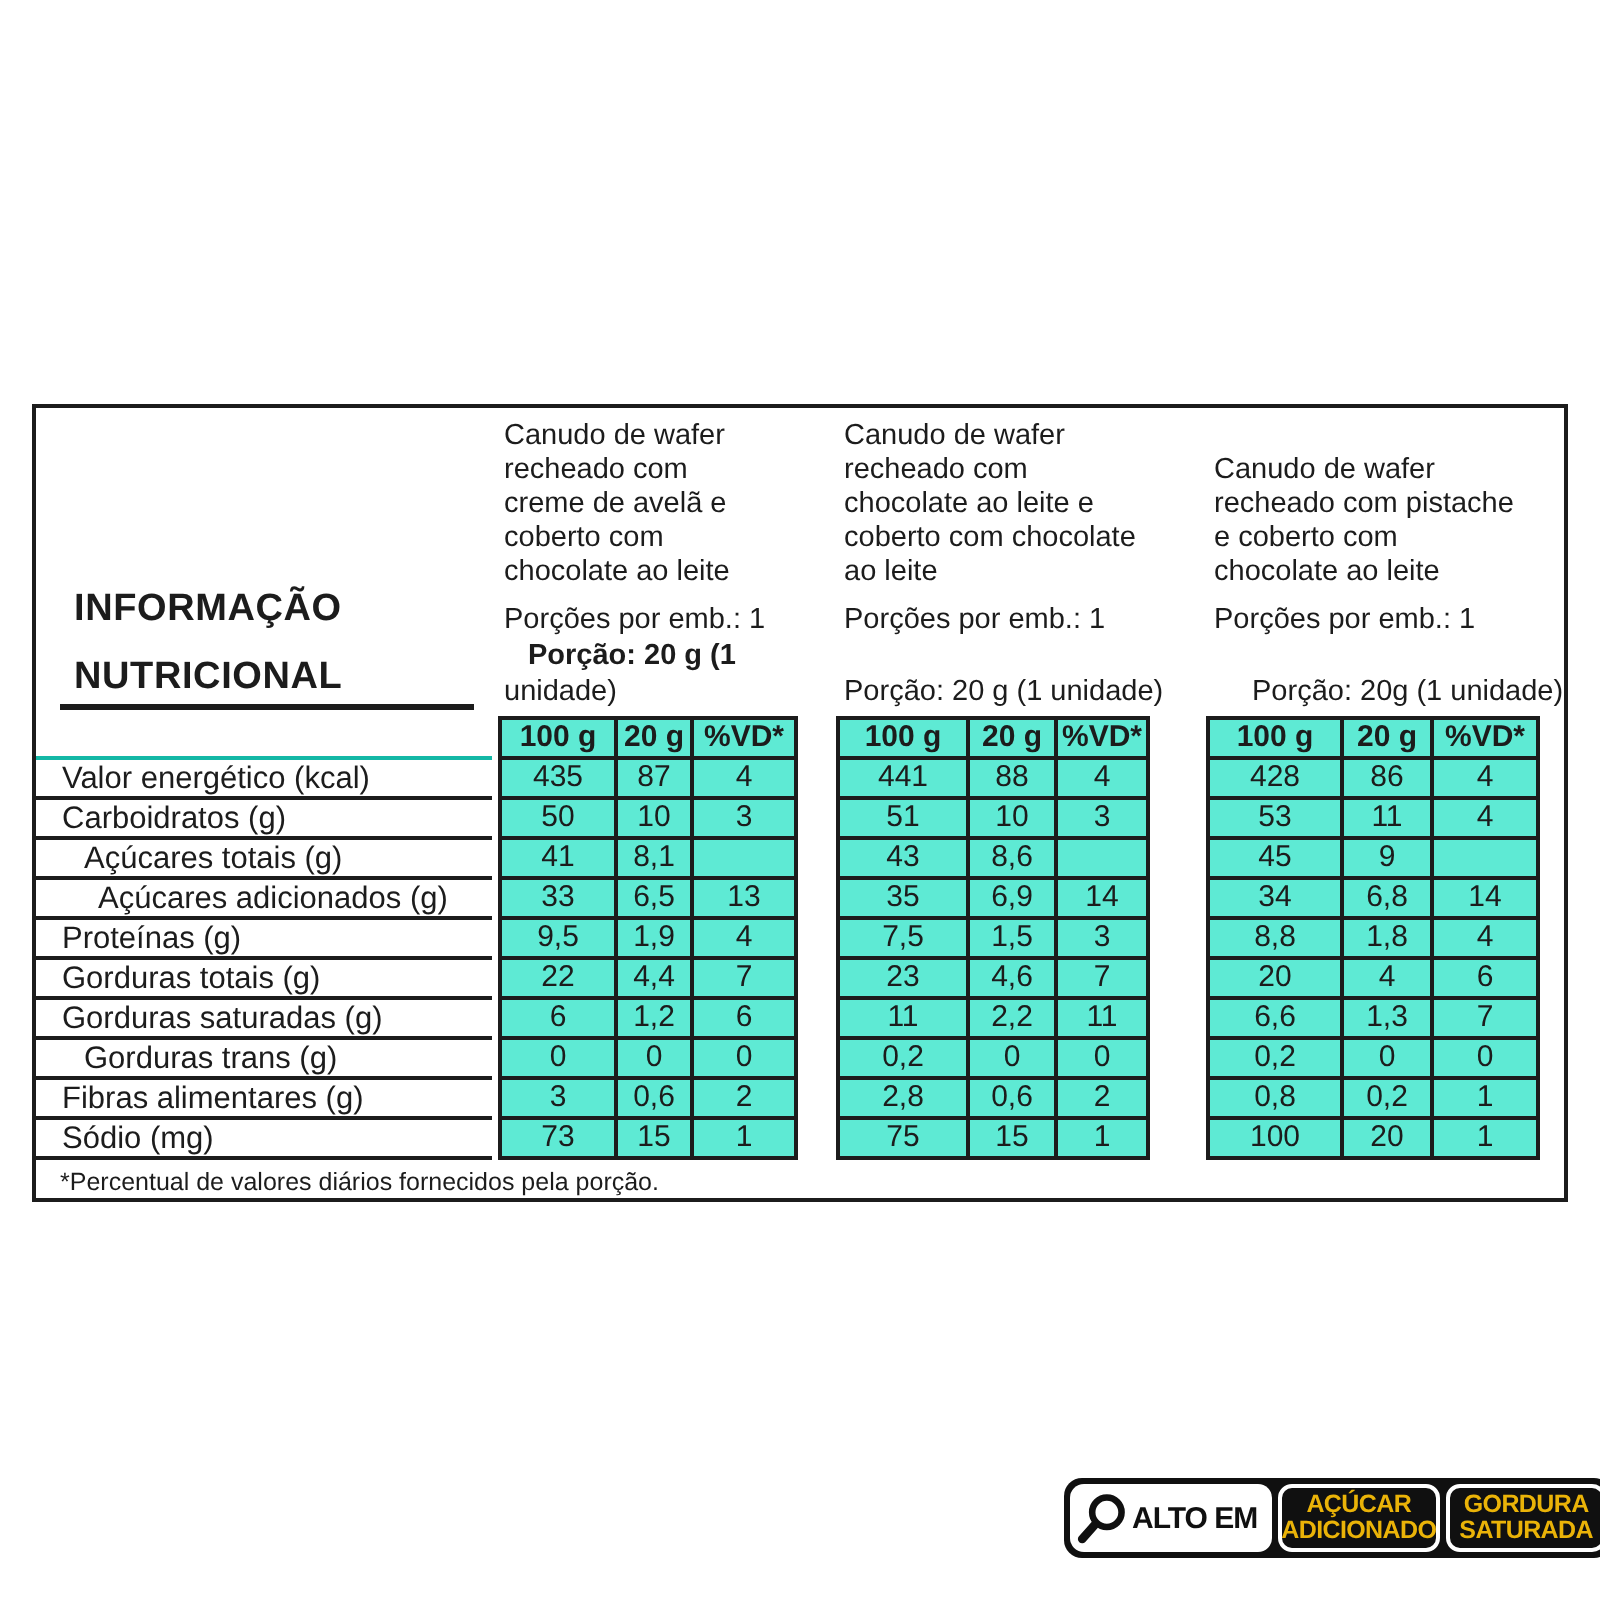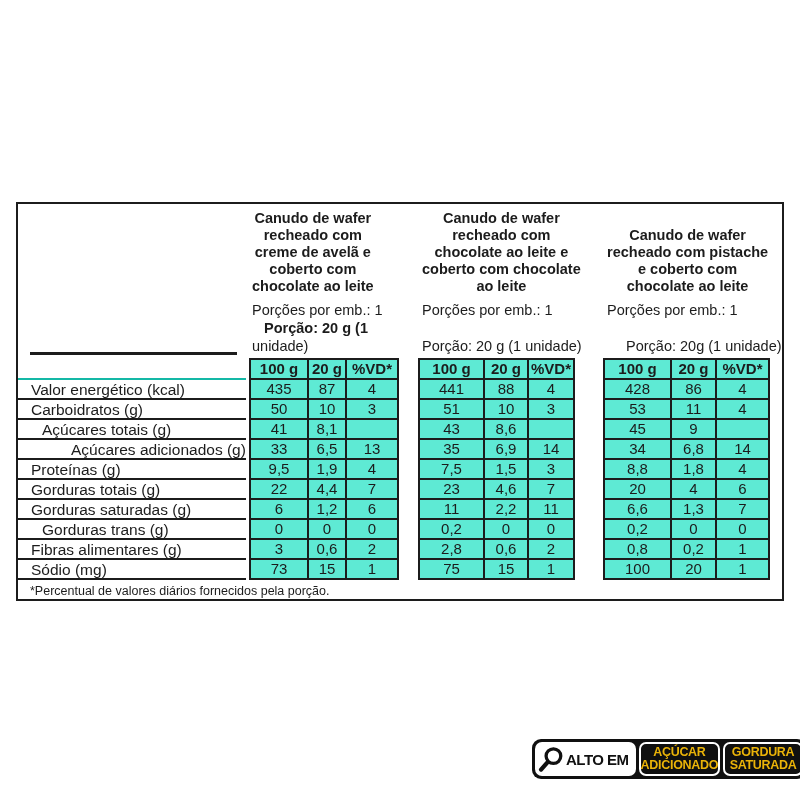--- a/index.html
+++ b/index.html
@@ -9,31 +9,31 @@
   
   .info-title{position:absolute;left:37px;top:288px;font-size:19px;font-weight:bold;
               letter-spacing:.3px;line-height:34px;white-space:nowrap;}
   .title-underline{position:absolute;left:30px;top:352px;width:207px;height:3px;background:#1c1c1c;}
 
   
   .nutri-box{position:absolute;left:16px;top:202px;width:768px;height:399px;
              border:2px solid #1c1c1c;box-sizing:border-box;background:#fff;}
 
   
-  .g-title{position:absolute;font-size:14.5px;font-weight:bold;line-height:17px;white-space:nowrap;text-align:center;}
+  .g-title{position:absolute;font-size:14.5px;font-weight:normal;line-height:17px;white-space:nowrap;}
   .gt1{left:252px;top:210px;} .gt2{left:422px;top:210px;} .gt3{left:607px;top:227px;}
   .g-portion{position:absolute;font-size:14.5px;line-height:18px;white-space:nowrap;}
 
   
   .label-col{position:absolute;left:18px;top:378px;width:228px;border-top:2px solid #14b8a6;}
   .label-row{height:20px;box-sizing:border-box;border-bottom:2px solid #1c1c1c;
              display:flex;align-items:center;font-size:15.5px;line-height:17px;
              padding-left:13px;white-space:nowrap;}
   .label-row.ind1{padding-left:24px;}
-  .label-row.ind2{padding-left:53px;}
+  .label-row.ind2{padding-left:31px;}
 
   
   .subtable{position:absolute;top:358px;border:2px solid #1c1c1c;border-bottom:none;
             box-sizing:border-box;background:#5eead4;}
   .st1{left:249px;width:150px;} .st2{left:418px;width:157px;} .st3{left:603px;width:167px;}
   .st-row{display:flex;}
   .st-cell{box-sizing:border-box;height:20px;border-bottom:2px solid #1c1c1c;
            display:flex;align-items:center;justify-content:center;
            font-size:15px;line-height:16px;white-space:nowrap;}
   .st-cell + .st-cell{border-left:2px solid #1c1c1c;}
@@ -55,20 +55,24 @@
             justify-content:center;color:#eab308;font-weight:bold;font-size:12.5px;
             line-height:13px;letter-spacing:-.3px;text-align:center;white-space:nowrap;}
 </style>
 </head>
 <body>
 
 <div class="page">
 
   <div class="nutri-box"></div>
 
+  <div class="info-title">
+    <div>INFORMAÇÃO</div>
+    <div>NUTRICIONAL</div>
+  </div>
   <div class="title-underline"></div>
 
   <div class="g-title gt1">
     <div>Canudo de wafer</div>
     <div>recheado com</div>
     <div>creme de avelã e</div>
     <div>coberto com</div>
     <div>chocolate ao leite</div>
   </div>
   <div class="g-portion" style="left:252px;top:301px;">Porções por emb.: 1</div>

